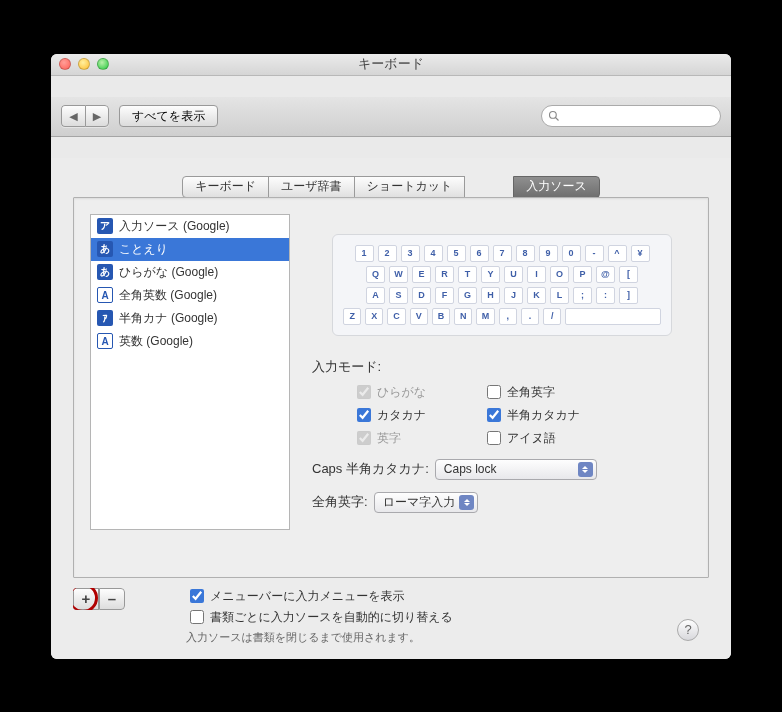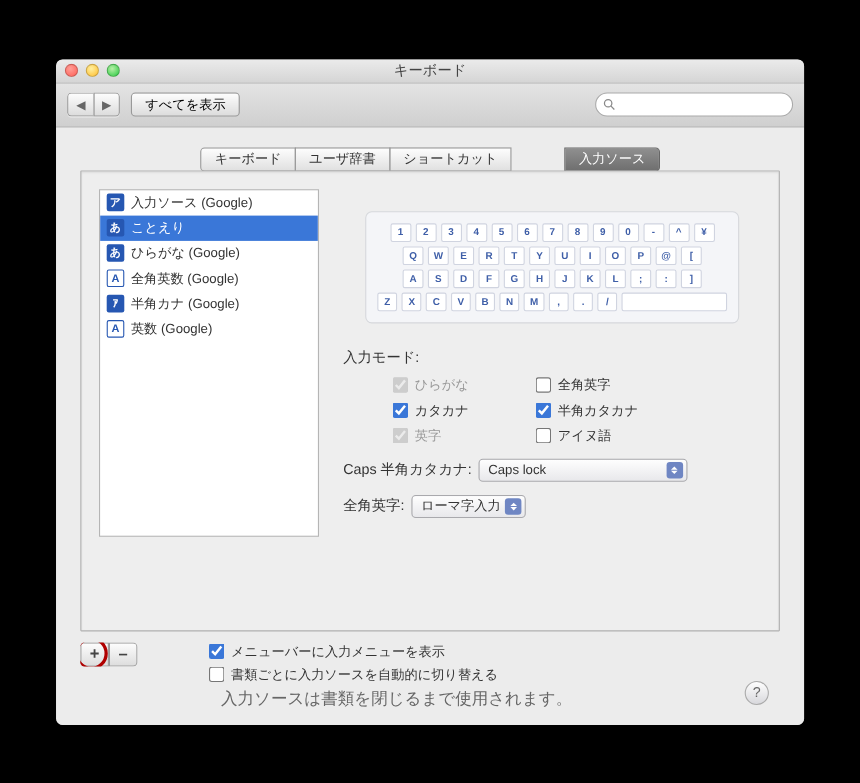--- a/index.html
+++ b/index.html
@@ -254,32 +254,32 @@
 .addremove button:last-child{border-radius:0 4px 4px 0;}
 .ring {
   position:absolute; left:-5px; top:-5px;
   width:30px; height:30px;
   border:3px solid #b00000; border-radius:50%;
   pointer-events:none;
 }
 
 .bottom-opts { font-size:13px; }
 .bottom-opts .chk { margin-bottom:4px;}
-.footnote { font-size:15px; color:#666; margin-left:36px; margin-top:2px;}
+.footnote { font-size:11px; color:#666; margin-left:21px; margin-top:2px;}
 
 .help {
   position:absolute; right:32px; bottom:18px;
   width:22px; height:22px;
   border-radius:50%;
   background:linear-gradient(#fefefe,#d8d8dc);
   border:1px solid #aaa;
   display:flex; align-items:center; justify-content:center;
   font-size:13px; color:#666;
 }
-.window{position:relative;}
+.window{position:relative;gap:21px;}
 
 </style>
 </head>
 <body>
 
 <div class="window">
 
   <div class="titlebar">
     <div class="traffic">
       <div class="light red"></div>
@@ -426,21 +426,21 @@
               <span>英字</span>
             </label>
           <label class="chk">
               <input type="checkbox" style="">
               <span>アイヌ語</span>
             </label>
         </div>
 
         <div class="form-row">
           <span>Caps 半角カタカナ:</span>
-          <div class="select-pill" style="width:190px">
+          <div class="select-pill" style="width:162px">
             <span>Caps lock</span>
             <span class="arrows"></span>
           </div>
         </div>
 
         <div class="form-row">
           <span>全角英字:</span>
           <div class="select-pill" style="">
             <span>ローマ字入力</span>
             <span class="arrows"></span>

